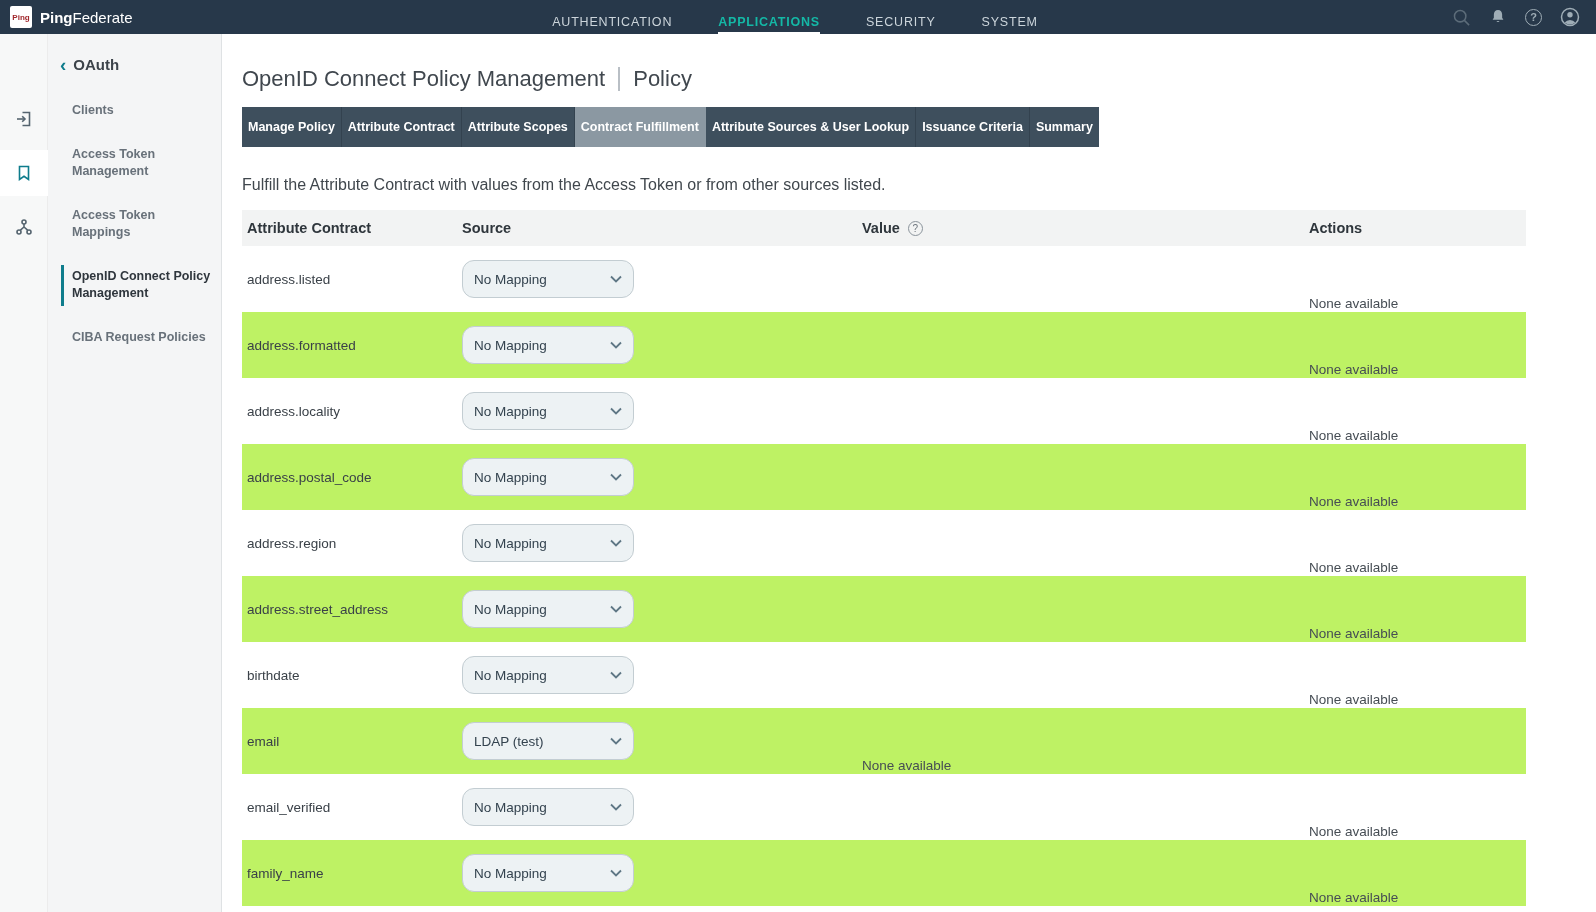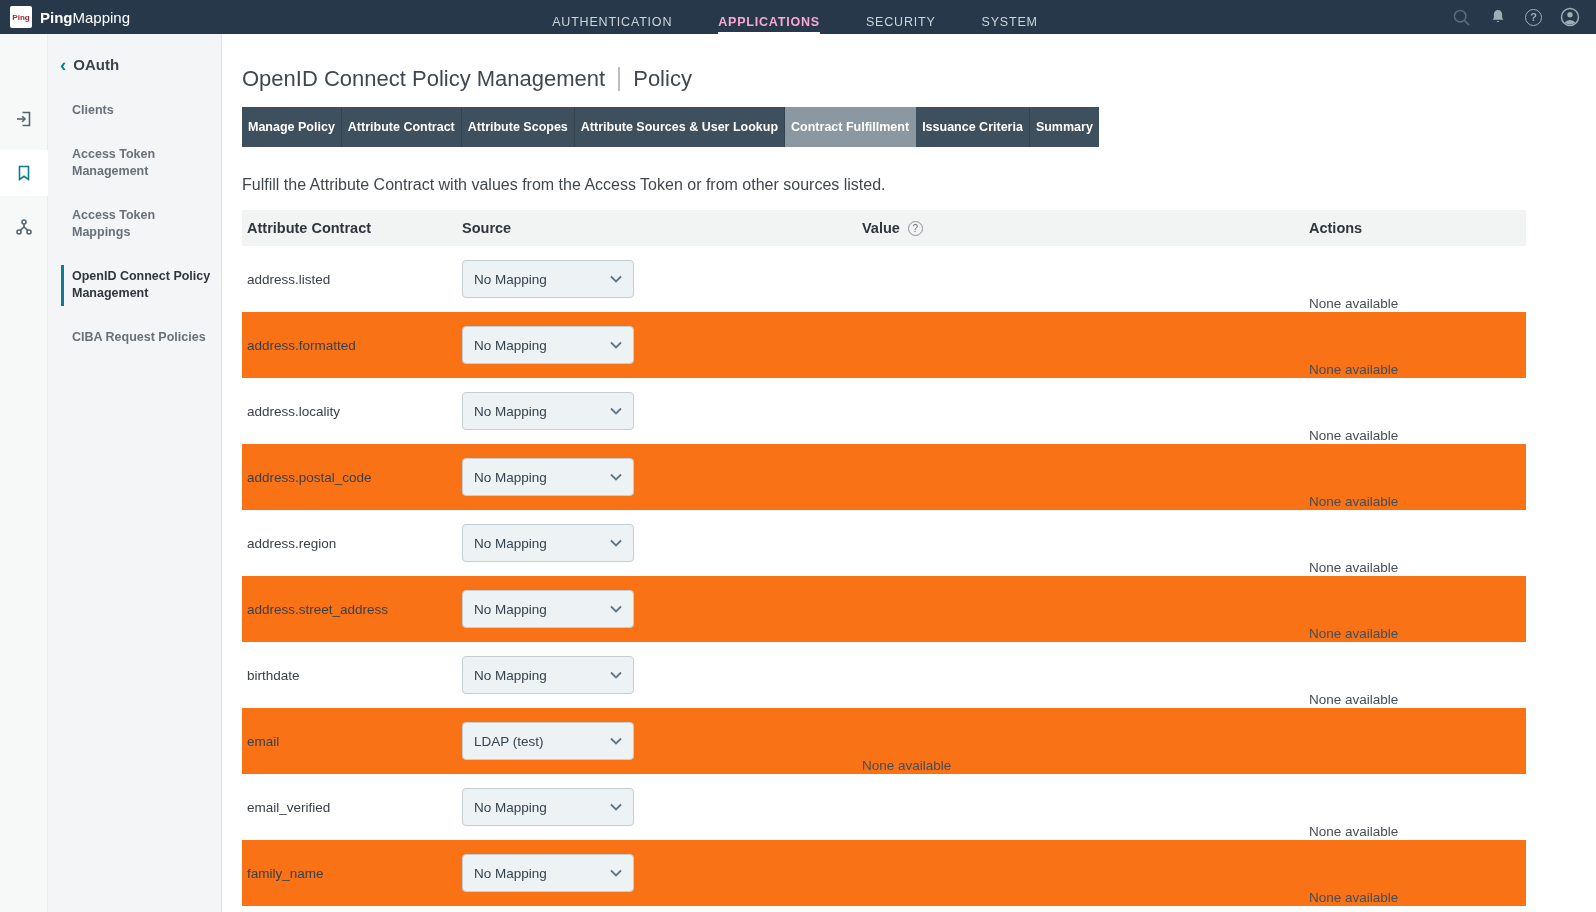--- a/index.html
+++ b/index.html
@@ -10,21 +10,21 @@
 
   
   .topbar { flex: 0 0 34px; height: 34px; background: #27384a; color: #fff; display: flex; align-items: center; padding: 0 16px 0 10px; }
   .brand { display: flex; align-items: center; gap: 8px; width: 240px; flex: 0 0 auto; }
   .logo-box { width: 22px; height: 22px; background: #fff; border-radius: 2px; color: #a1272c; font-size: 8px; font-weight: bold; display: flex; align-items: center; justify-content: center; }
   .brand-text { font-size: 15px; color: #fff; white-space: nowrap; }
   .brand-bold { font-weight: bold; }
 
   .topnav { flex: 1; display: flex; justify-content: center; gap: 46px; height: 100%; align-items: stretch; }
   .nav-item { font-size: 12.5px; letter-spacing: .8px; color: #ccd5db; display: flex; align-items: center; cursor: pointer; border-bottom: 2px solid transparent; padding-top: 12px; }
-  .nav-item.active { color: #f9a8d4; font-weight: bold; border-bottom-color: #fff; }
+  .nav-item.active { color: #14b8a6; font-weight: bold; border-bottom-color: #fff; }
 
   .top-icons { width: 240px; flex: 0 0 auto; display: flex; align-items: center; justify-content: flex-end; gap: 18px; }
   .ticon { color: #9fadb6; display: flex; align-items: center; cursor: pointer; }
   .ticon.search { color: #5c6c79; }
   .help-badge { width: 17px; height: 17px; border: 1.5px solid #9fadb6; border-radius: 50%; font-size: 11px; font-weight: bold; color: #9fadb6; display: flex; align-items: center; justify-content: center; }
 
   
   .page-body { flex: 1; display: flex; overflow: hidden; }
 
   .rail { width: 48px; flex: 0 0 48px; background: #f7f8f8; border-right: 1px solid #ececec; padding-top: 62px; display: flex; flex-direction: column; align-items: center; }
@@ -56,38 +56,38 @@
   .thead { display: flex; align-items: center; background: #f2f3f3; height: 36px; font-size: 14.5px; font-weight: bold; color: #2f363c; }
   .cell { padding-left: 5px; display: flex; align-items: center; }
   .c1 { width: 215px; flex: 0 0 215px; }
   .c2 { width: 400px; flex: 0 0 400px; }
   .c3 { width: 447px; flex: 0 0 447px; }
   .c4 { flex: 1; }
   .value-head { display: flex; align-items: center; gap: 8px; }
   .qmark { width: 15px; height: 15px; border: 1px solid #8a939b; border-radius: 50%; font-size: 10px; font-weight: normal; color: #6d757d; display: flex; align-items: center; justify-content: center; }
 
   .trow { display: flex; align-items: center; height: 66px; font-size: 13.5px; color: #3b424a; background: #fff; }
-  .trow.alt { background: #f97316; }
+  .trow.alt { background: #bef264; }
   .attr-name { color: #3a4148; }
 
-  .select { width: 172px; height: 38px; background: #edf2f4; border: 1px solid #c3cdd2; border-radius: 4px; display: flex; align-items: center; justify-content: space-between; padding: 0 11px; color: #34434f; font-size: 13.5px; cursor: pointer; }
+  .select { width: 172px; height: 38px; background: #edf2f4; border: 1px solid #c3cdd2; border-radius: 12px; display: flex; align-items: center; justify-content: space-between; padding: 0 11px; color: #34434f; font-size: 13.5px; cursor: pointer; }
   .select.val { width: 192px; }
   .chev { color: #5f7785; flex: 0 0 auto; margin-left: 8px; }
 
   .actions-text { color: #464d54; margin-top: 48px; }
 </style>
 </head>
 <body>
 
 <div class="app">
 
   <header class="topbar">
     <div class="brand">
       <div class="logo-box">Ping</div>
-      <div class="brand-text"><span class="brand-bold">Ping</span><span>Mapping</span></div>
+      <div class="brand-text"><span class="brand-bold">Ping</span><span>Federate</span></div>
     </div>
     <nav class="topnav">
       <span class="nav-item">AUTHENTICATION</span>
       <span class="nav-item active">APPLICATIONS</span>
       <span class="nav-item">SECURITY</span>
       <span class="nav-item">SYSTEM</span>
     </nav>
     <div class="top-icons">
       <span class="ticon search">
         <svg width="19" height="19" viewBox="0 0 20 20">
@@ -155,22 +155,22 @@
       <div class="page-title">
         <span>OpenID Connect Policy Management</span>
         <span class="title-divider"></span>
         <span>Policy</span>
       </div>
 
       <div class="tabs">
         <div class="tab">Manage Policy</div>
         <div class="tab">Attribute Contract</div>
         <div class="tab">Attribute Scopes</div>
+        <div class="tab active">Contract Fulfillment</div>
         <div class="tab">Attribute Sources &amp; User Lookup</div>
-        <div class="tab active">Contract Fulfillment</div>
         <div class="tab">Issuance Criteria</div>
         <div class="tab">Summary</div>
       </div>
 
       <p class="desc">Fulfill the Attribute Contract with values from the Access Token or from other sources listed.</p>
 
       <div class="table">
         <div class="thead">
           <div class="cell c1">Attribute Contract</div>
           <div class="cell c2">Source</div>

